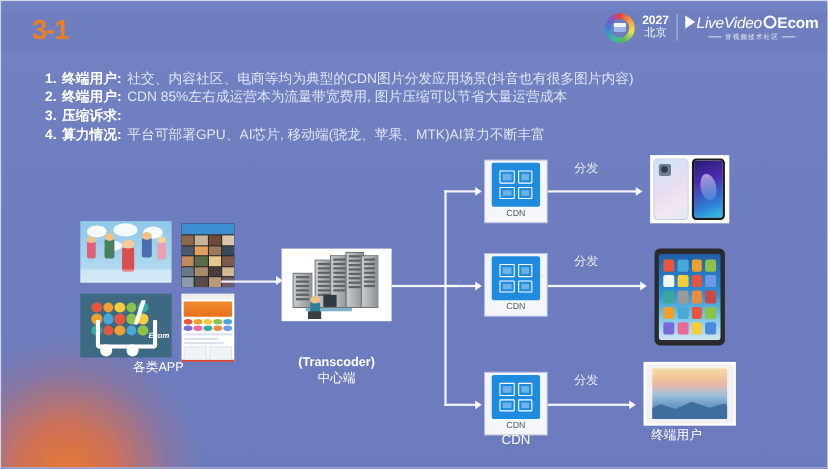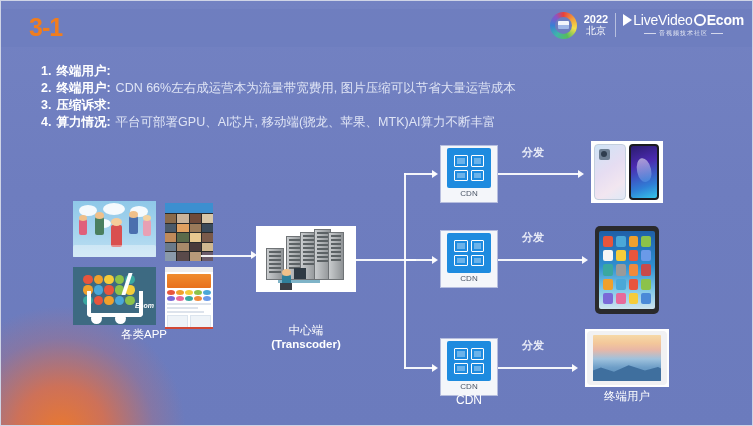--- a/index.html
+++ b/index.html
@@ -50,21 +50,21 @@
   .logo-year{display:flex;flex-direction:column;align-items:center;line-height:1.05;flex:none;}
   .logo-year .y{color:#ffffff;font-size:11px;font-weight:bold;}
   .logo-year .c{color:#ffffff;font-size:10px;}
   .logo-div{width:1px;height:24px;background:rgba(255,255,255,.5);flex:none;}
   .lvs{display:flex;flex-direction:column;gap:1px;flex:none;}
   .lvs-main{display:flex;align-items:center;gap:0;}
   .lvs-play{
     width:0;height:0;border-left:9px solid #ffffff;border-top:6px solid transparent;border-bottom:6px solid transparent;
     margin-right:1px;
   }
-  .lvs-t1{color:#ffffff;font-size:14px;font-weight:500;letter-spacing:-.2px;}
+  .lvs-t1{color:#ffffff;font-size:14px;font-weight:500;letter-spacing:-.2px;font-style:italic;}
   .lvs-o{
     display:inline-block;width:8px;height:8px;border-radius:50%;
     border:2px solid #ffffff;margin:0 1px;
   }
   .lvs-t2{color:#ffffff;font-size:14px;font-weight:bold;letter-spacing:-.2px;}
   .lvs-sub{
     display:flex;align-items:center;gap:3px;justify-content:center;
     color:rgba(255,255,255,.85);font-size:6px;letter-spacing:1px;
   }
   .lvs-sub .dash{width:12px;height:1px;background:rgba(255,255,255,.7);}
@@ -202,38 +202,38 @@
     background:#3f6f9e;clip-path:polygon(0 60%,18% 30%,34% 52%,52% 18%,72% 46%,88% 28%,100% 50%,100% 100%,0 100%);
   }
   
   .line{position:absolute;background:#ffffff;opacity:.92;}
   .arrow{
     position:absolute;width:0;height:0;
     border-left:6px solid #ffffff;border-top:4px solid transparent;border-bottom:4px solid transparent;
     opacity:.95;
   }
   .dist-lbl{
-    position:absolute;color:#e7eaf6;font-size:11px;font-weight:bold;
+    position:absolute;color:#e7eaf6;font-size:11px;
   }
 </style>
 </head>
 <body>
 
 <div class="slide">
 
   <div class="title-band"></div>
 
   <div class="title-row">
     <span class="title-num">3-1</span>
   </div>
 
   <div class="logo-wrap">
     <span class="logo-ring"></span>
     <span class="logo-year">
-      <span class="y">2022</span>
+      <span class="y">2027</span>
       <span class="c">北京</span>
     </span>
     <span class="logo-div"></span>
     <span class="lvs">
       <span class="lvs-main">
         <span class="lvs-play"></span>
         <span class="lvs-t1">LiveVideo</span>
         <span class="lvs-o"></span>
         <span class="lvs-t2">Ecom</span>
       </span>
@@ -242,25 +242,26 @@
         <span>音视频技术社区</span>
         <span class="dash"></span>
       </span>
     </span>
   </div>
 
   <div class="bullets">
     <div class="bullet">
       <span class="b-idx">1.</span>
       <span class="b-key">终端用户:</span>
+      <span class="b-val">社交、内容社区、电商等均为典型的CDN图片分发应用场景(抖音也有很多图片内容)</span>
     </div>
     <div class="bullet">
       <span class="b-idx">2.</span>
       <span class="b-key">终端用户:</span>
-      <span class="b-val">CDN 66%左右成运营本为流量带宽费用, 图片压缩可以节省大量运营成本</span>
+      <span class="b-val">CDN 85%左右成运营本为流量带宽费用, 图片压缩可以节省大量运营成本</span>
     </div>
     <div class="bullet">
       <span class="b-idx">3.</span>
       <span class="b-key">压缩诉求:</span>
     </div>
     <div class="bullet">
       <span class="b-idx">4.</span>
       <span class="b-key">算力情况:</span>
       <span class="b-val">平台可部署GPU、AI芯片, 移动端(骁龙、苹果、MTK)AI算力不断丰富</span>
     </div>
@@ -422,22 +423,22 @@
       <span class="desk-person" style="left:22px;top:42px;width:42px;height:22px;">
         <span style="position:absolute;left:0;top:12px;width:42px;height:3px;background:#7fb4c8;display:block;"></span>
         <span style="position:absolute;left:16px;top:0;width:12px;height:11px;background:#2f3a44;display:block;"></span>
         <span style="position:absolute;left:4px;top:6px;width:9px;height:12px;background:#2f7f9a;display:block;border-radius:3px;"></span>
         <span style="position:absolute;left:4px;top:1px;width:9px;height:7px;background:#f0c08a;display:block;border-radius:50%;"></span>
         <span style="position:absolute;left:2px;top:15px;width:12px;height:7px;background:#3a3f46;display:block;"></span>
       </span>
     </div>
 
     <div class="node-label" style="left:250px;top:192px;width:110px;">
+      <div><b>(Transcoder)</b></div>
       <div>中心端</div>
-      <div><b>(Transcoder)</b></div>
     </div>
 
     <div class="line" style="left:355px;top:128px;width:60px;height:1.6px;"></div>
     <div class="line" style="left:403px;top:42px;width:1.6px;height:196px;"></div>
     <div class="line" style="left:403px;top:42px;width:32px;height:1.6px;"></div>
     <div class="line" style="left:403px;top:128px;width:32px;height:1.6px;"></div>
     <div class="line" style="left:403px;top:236px;width:32px;height:1.6px;"></div>
     <div class="arrow" style="left:431px;top:39px;"></div>
     <div class="arrow" style="left:431px;top:125px;"></div>
     <div class="arrow" style="left:431px;top:233px;"></div>
@@ -524,18 +525,18 @@
           <span style="background:#4a8ad8"></span>
       </span>
     </div>
 
     <div class="dev ipad">
       <span class="ipad-body">
         <span class="ipad-scr"></span>
       </span>
     </div>
 
-    <div class="node-label" style="left:578px;top:258px;width:96px;text-align:center;">
+    <div class="node-label" style="left:566px;top:258px;width:96px;text-align:center;">
       <div>终端用户</div>
     </div>
 
   </div>
 </div>
 
 </body></html>

